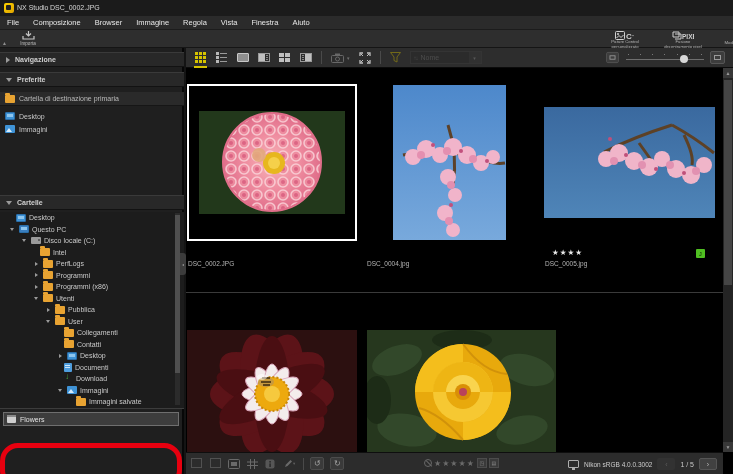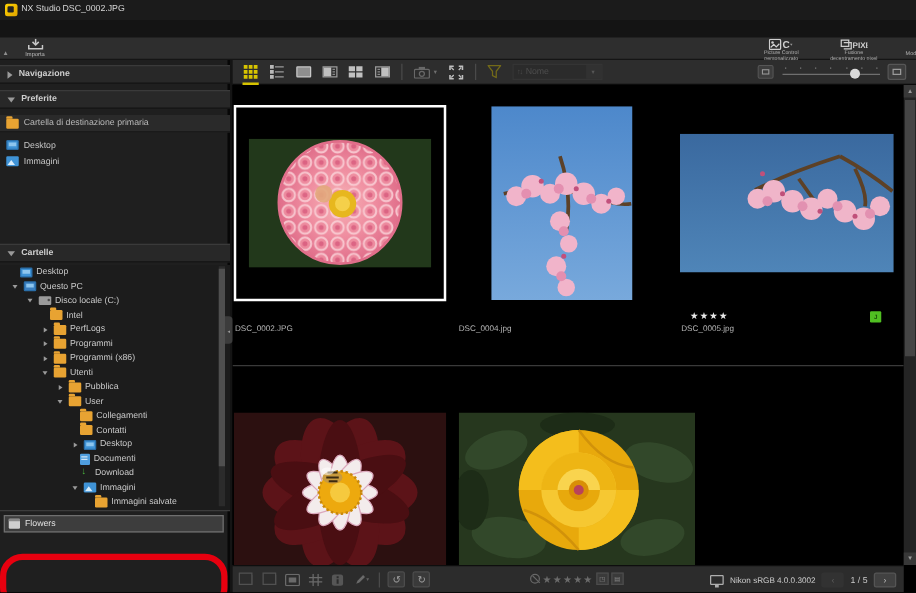--- a/index.html
+++ b/index.html
@@ -158,20 +158,30 @@
 <body>
 
 <div id="win">
 
   <div class="titlebar">
     <div class="app-icon"></div>
     <div class="tb-text" style="left:17px">NX Studio</div>
     <div class="tb-text" style="left:50px">DSC_0002.JPG</div>
   </div>
 
+  <div class="menubar">
+    <span>File</span>
+    <span>Composizione</span>
+    <span>Browser</span>
+    <span>Immagine</span>
+    <span>Regola</span>
+    <span>Vista</span>
+    <span>Finestra</span>
+    <span>Aiuto</span>
+  </div>
 
   <div class="imptb">
     <div class="tb-collapse">▲</div>
     <div class="imp-btn">
       <svg width="13" height="9" viewBox="0 0 13 9">
         <path d="M6.5 0 v4 M4 2.5 L6.5 5 L9 2.5" stroke="#c8c8c8" stroke-width="1.2" fill="none"></path>
         <path d="M1 5 v3 h11 v-3" stroke="#c8c8c8" stroke-width="1.2" fill="none"></path>
       </svg>
       <div class="lbl">Importa</div>
     </div>

